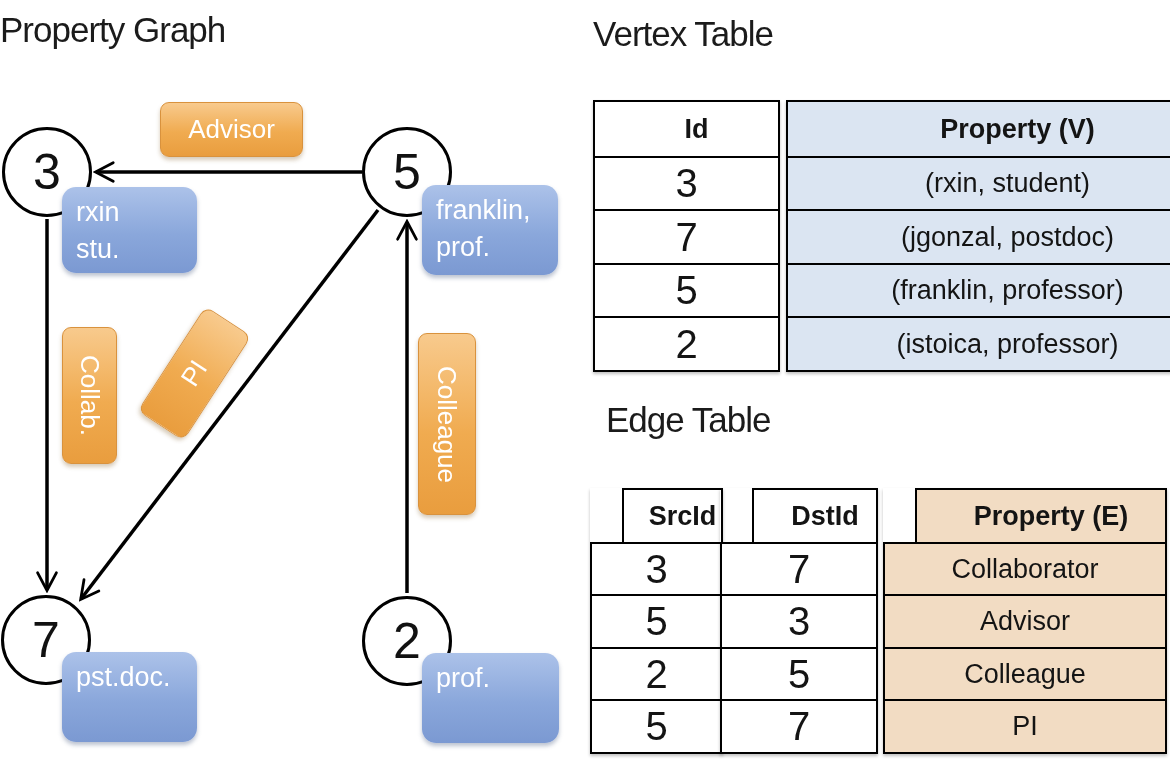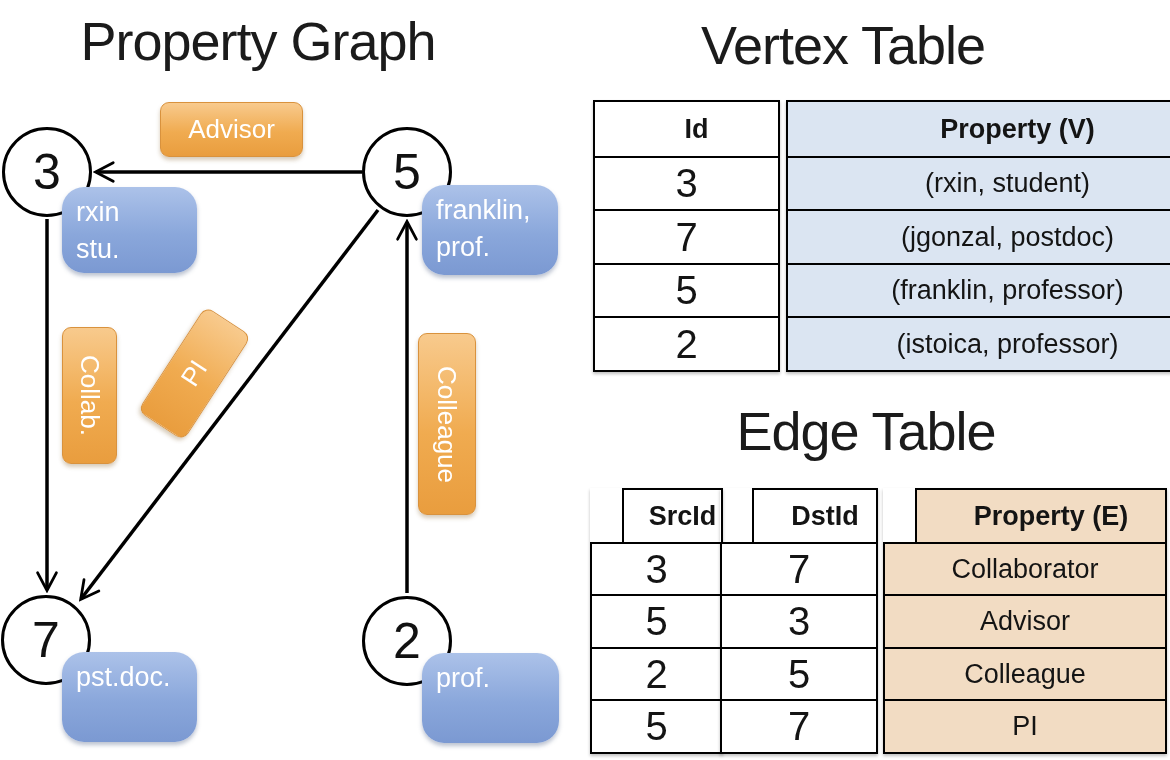--- a/index.html
+++ b/index.html
@@ -1,21 +1,21 @@
 <!DOCTYPE html>
 <html><head>
 <meta charset="utf-8">
 <style>
   html,body { margin:0; padding:0; background:#fff; }
   .stage {
     position:relative; width:1170px; height:760px; background:#ffffff;
     font-family:"Liberation Sans", sans-serif; overflow:hidden; color:#1a1a1a;
   }
   .title {
-    position:absolute; text-align:center; font-size:54px; letter-spacing:-1px;
+    position:absolute; text-align:left; font-size:35px; letter-spacing:-1px;
     color:#1b1b1b; white-space:nowrap;
   }
   
   .node {
     position:absolute; width:90px; height:90px; box-sizing:border-box;
     background:#fff; border:3.5px solid #000; border-radius:50%;
     display:flex; align-items:center; justify-content:center;
     font-size:50px; color:#111;
   }
   
@@ -26,21 +26,21 @@
     box-shadow:0 3px 4px rgba(120,80,20,.30);
     color:#fff; font-size:26px;
     display:flex; align-items:center; justify-content:center;
   }
   .vert   { transform:rotate(90deg);  white-space:nowrap; }
   .vertup { transform:rotate(-90deg); white-space:nowrap; }
   
   .vbox {
     position:absolute; box-sizing:border-box;
     background:linear-gradient(180deg,#acc2e9 0%,#8aa7db 55%,#7b99d2 100%);
-    border-radius:22px; box-shadow:0 3px 4px rgba(60,80,120,.35);
+    border-radius:14px; box-shadow:0 3px 4px rgba(60,80,120,.35);
     color:#fff; font-size:27px; line-height:1.38; padding:7px 6px 9px 14px;
   }
   
   .tcol  { position:absolute; box-shadow:0 2px 3px rgba(0,0,0,.25); }
   .tcell {
     box-sizing:border-box; border:2.5px solid #000; margin-top:-2.5px;
     display:flex; align-items:center; justify-content:center;
     background:#fff; color:#141414; white-space:nowrap;
   }
   .tcell:first-child { margin-top:0; }

